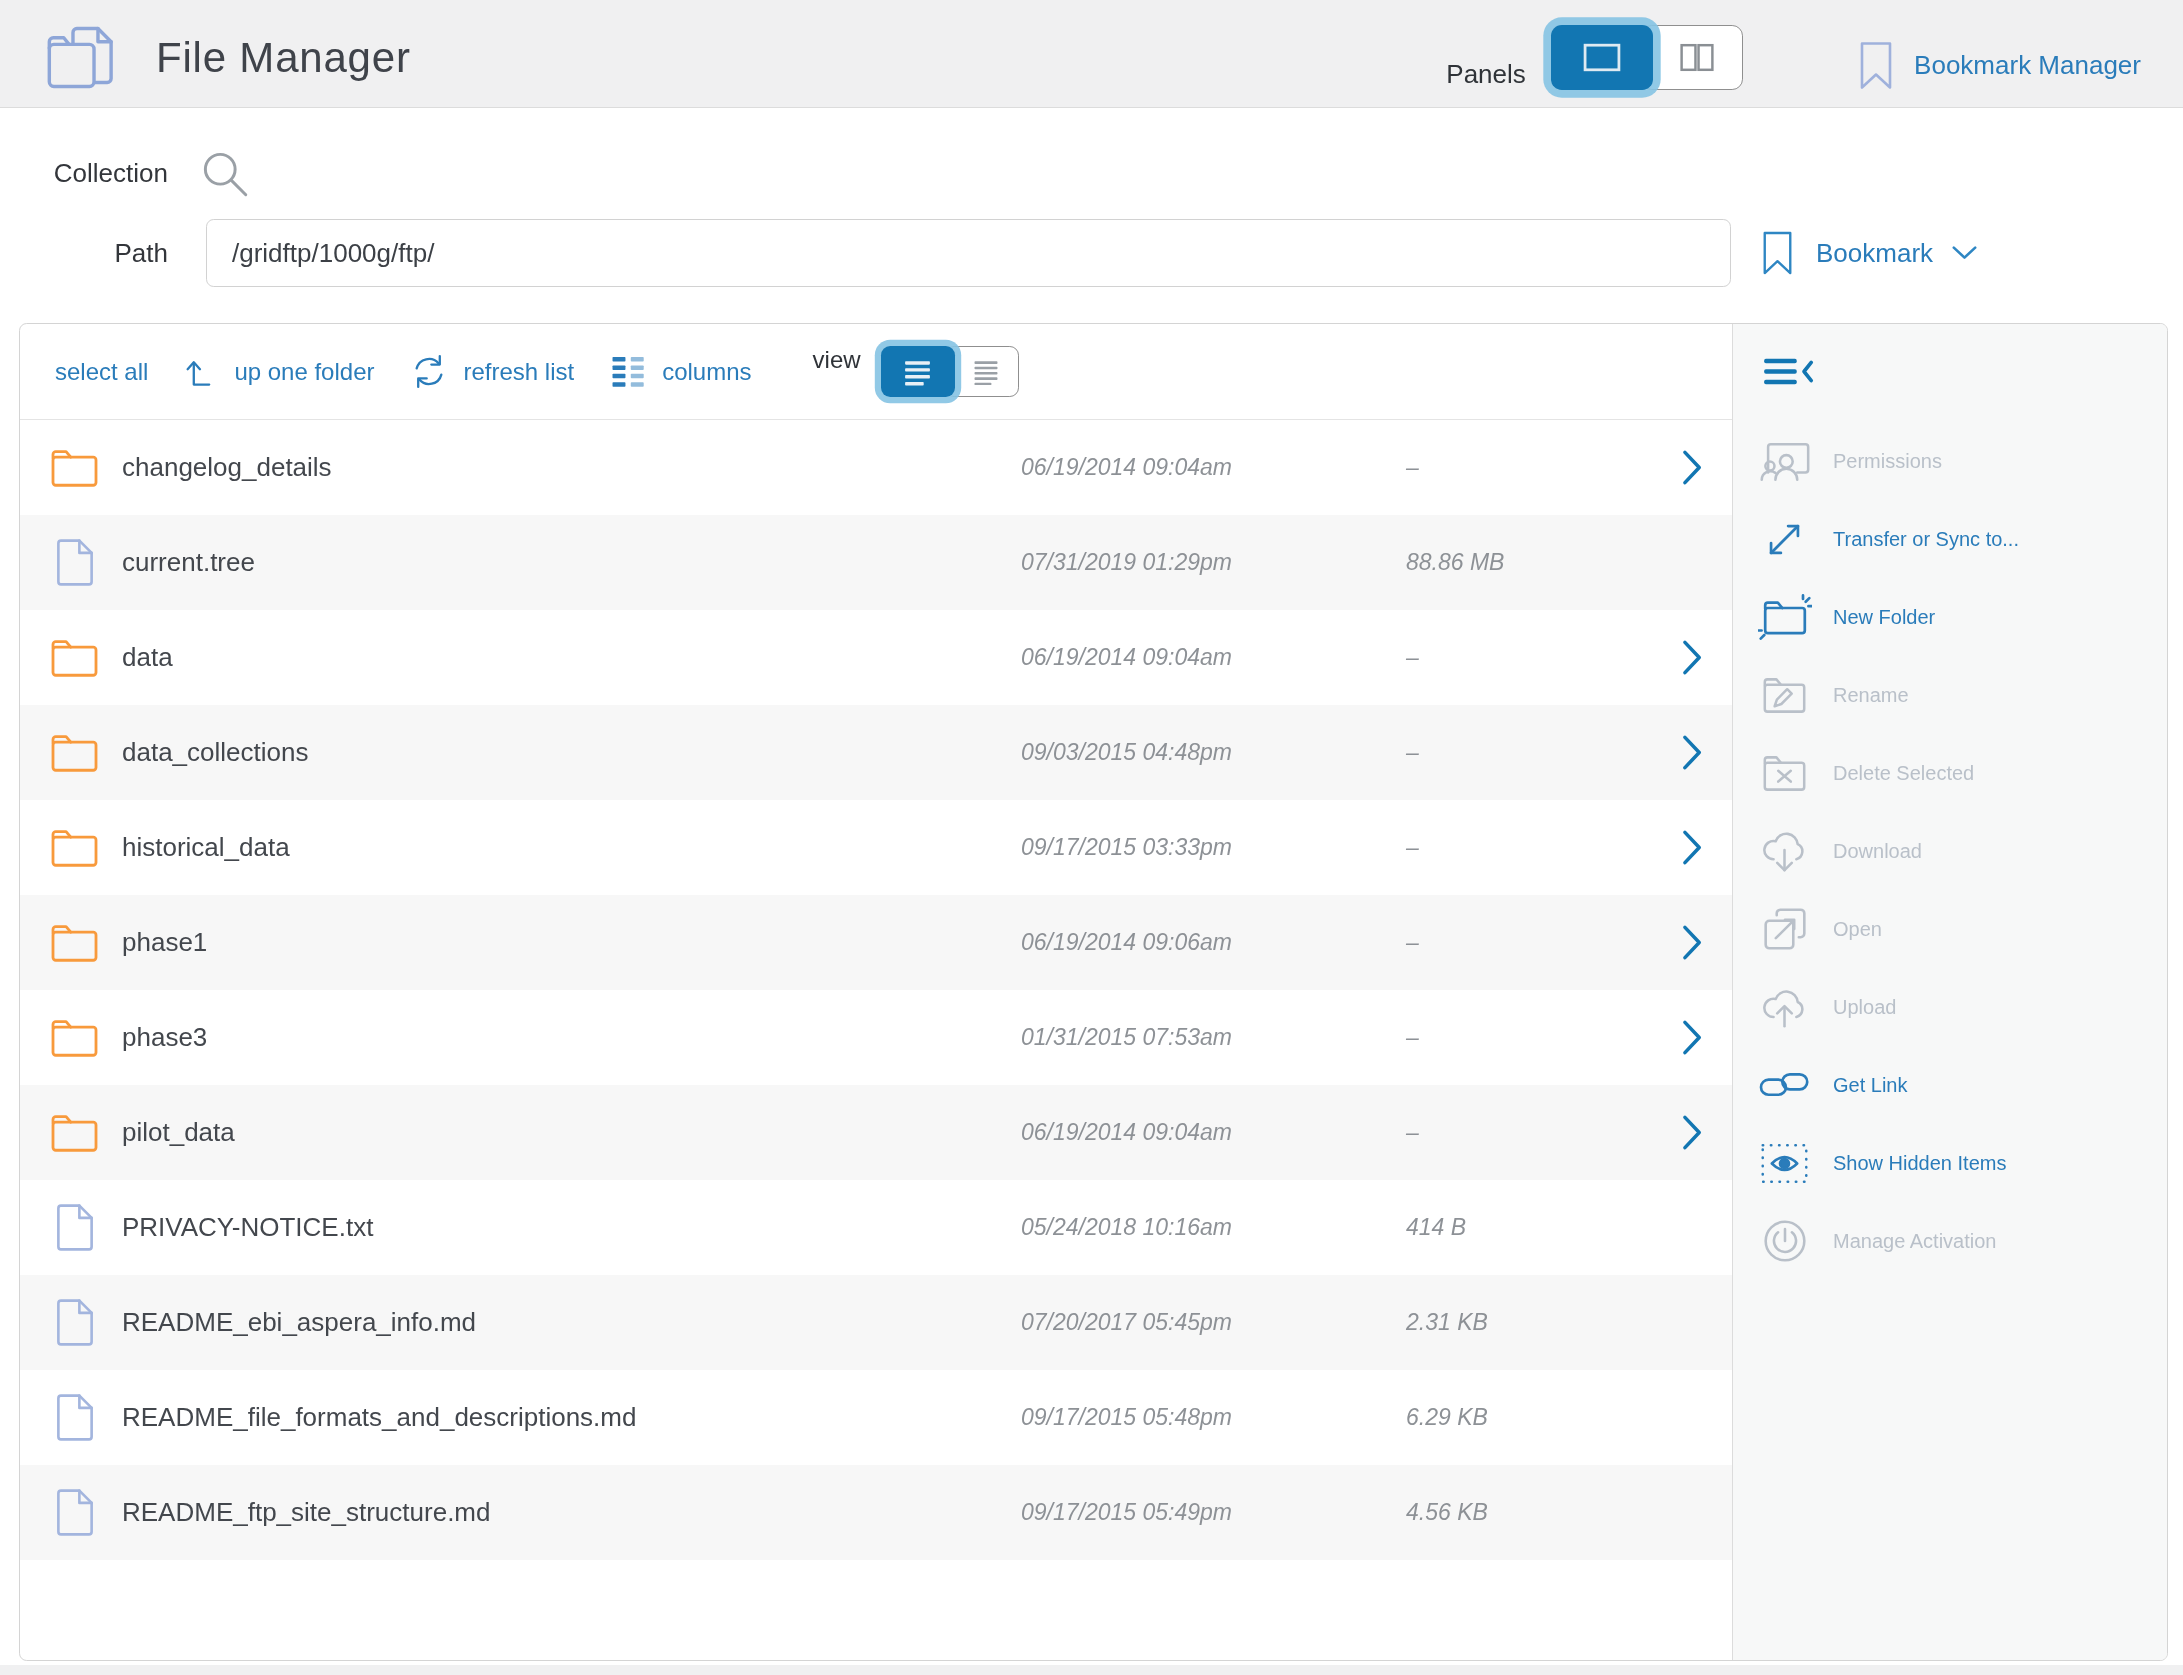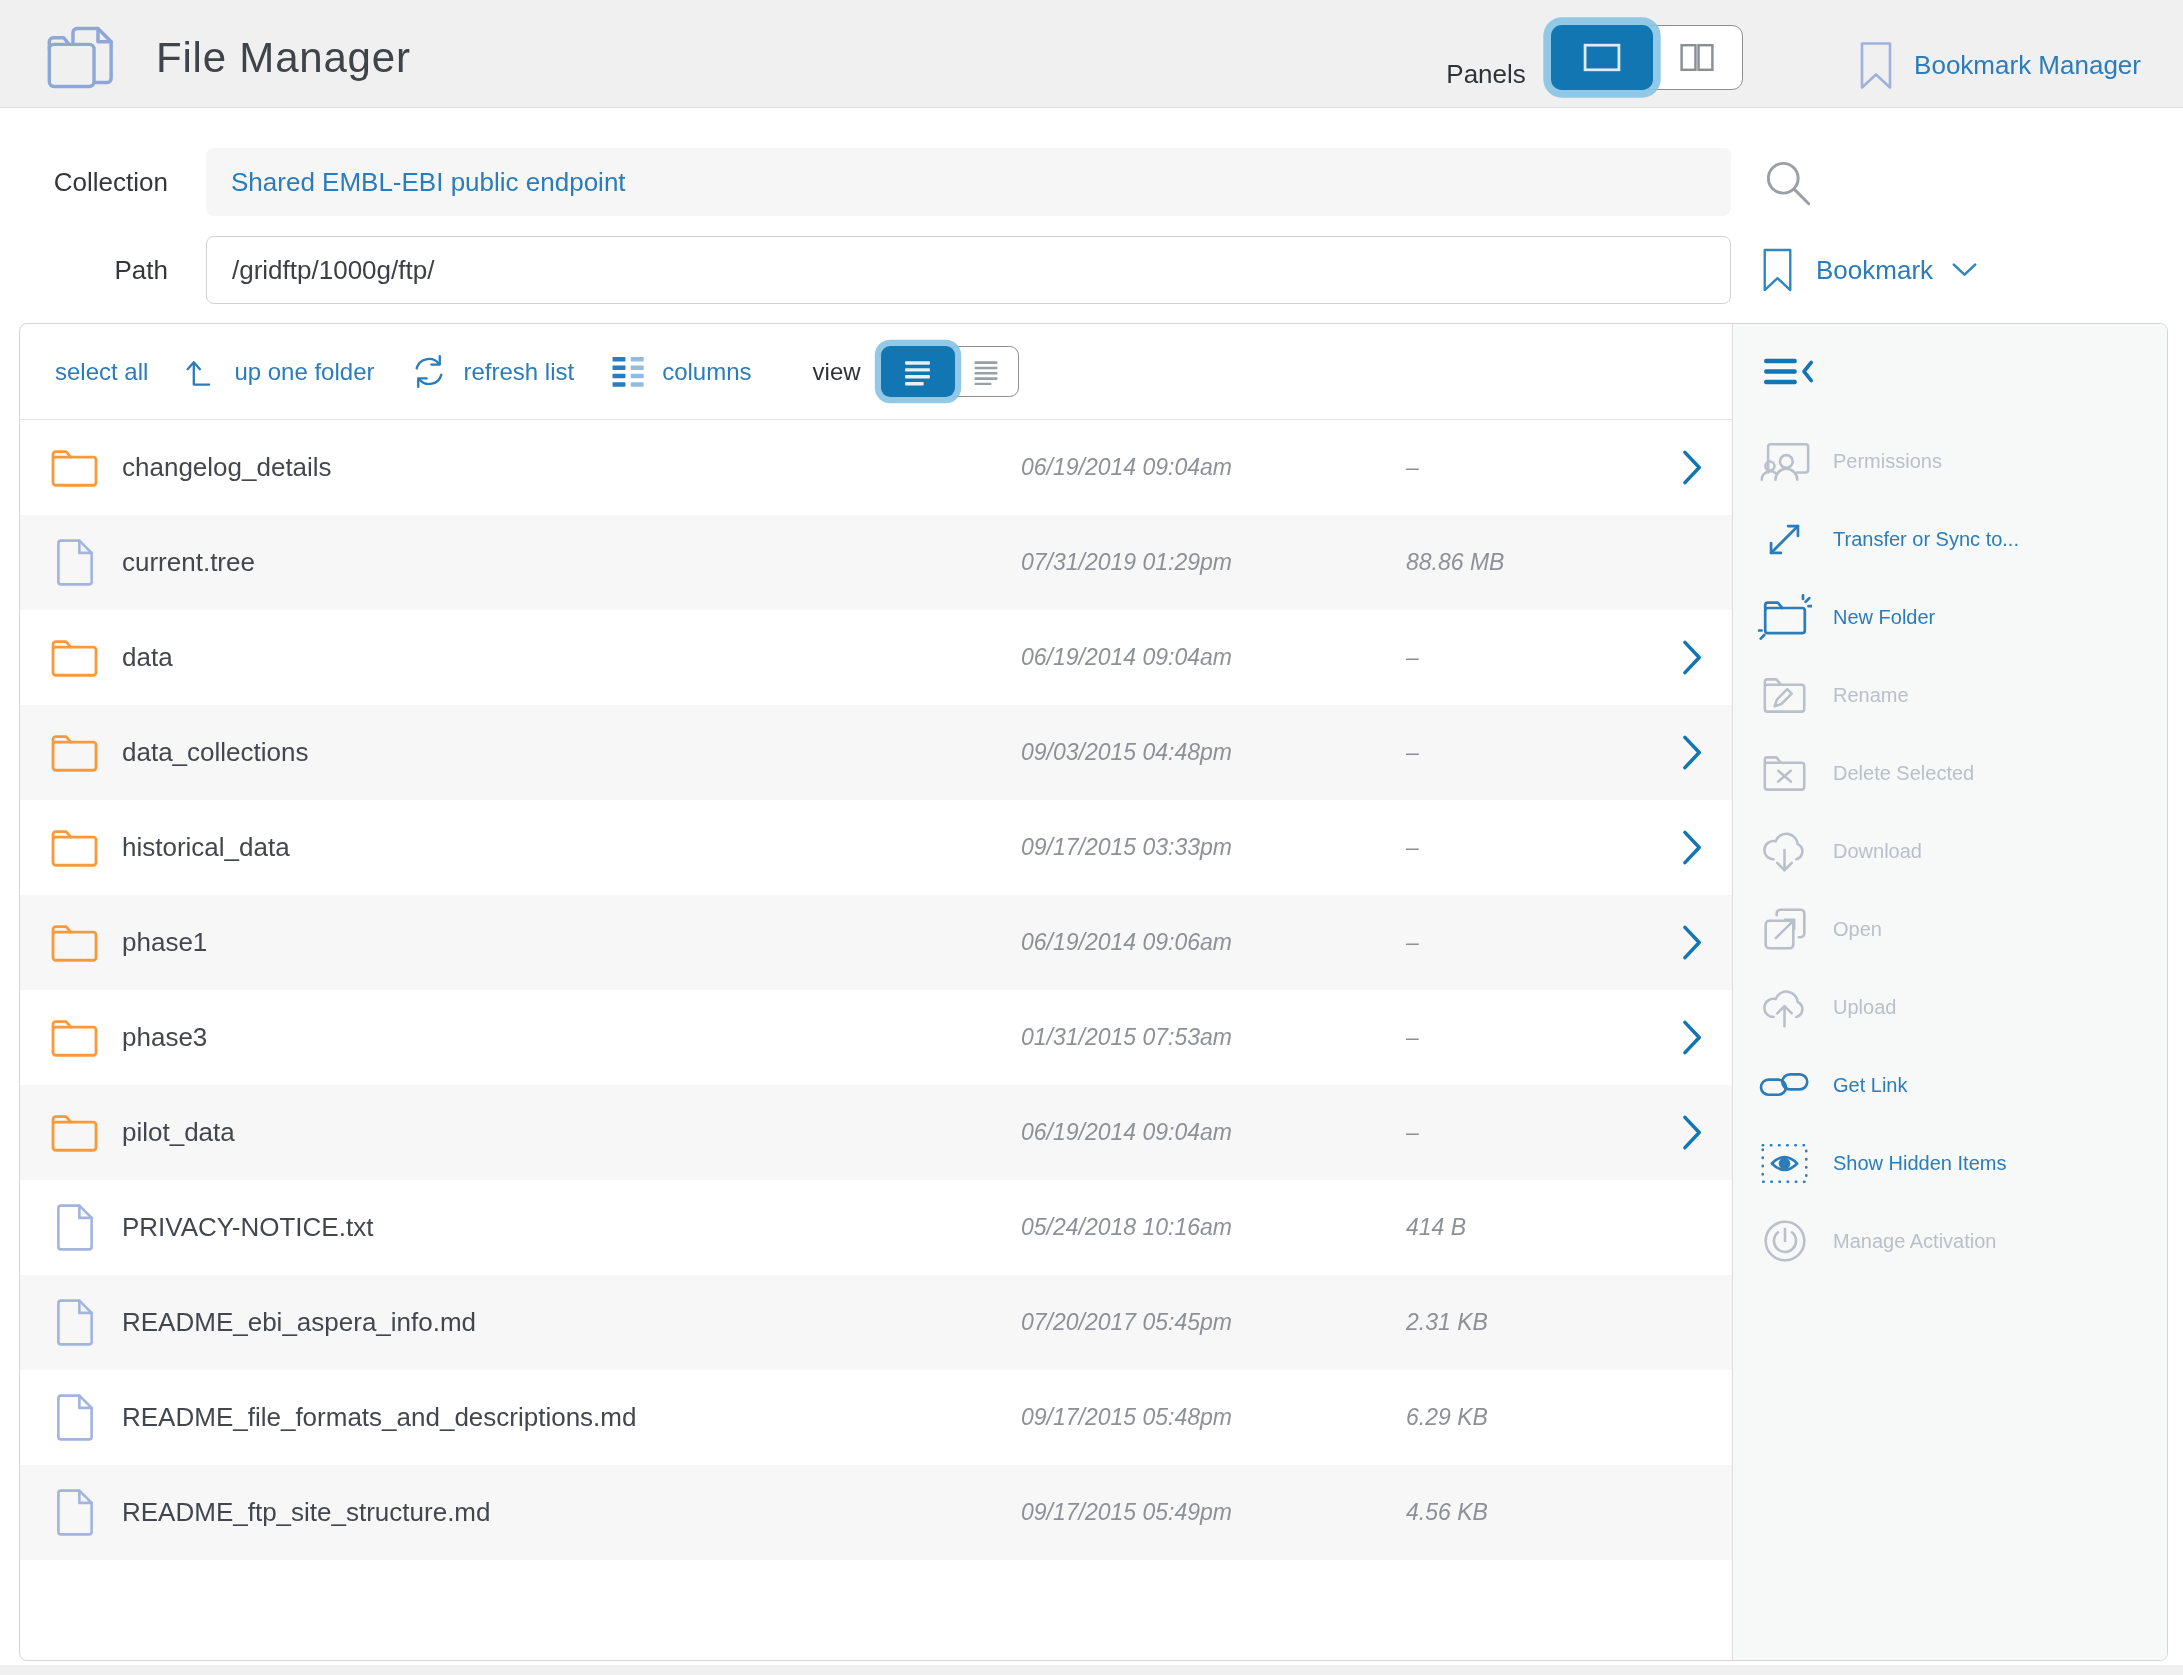--- a/index.html
+++ b/index.html
@@ -56,21 +56,21 @@
     border:1.5px solid #d4d4d4;border-radius:7.7px;background:#fff;
     display:flex;overflow:hidden;box-sizing:border-box;
   }
   .panel{flex:1;display:flex;flex-direction:column;min-width:0;}
 
   
   .toolbar{height:95px;flex:none;display:flex;align-items:center;
     padding-left:35px;gap:35px;border-bottom:1.5px solid #e4e4e4;}
   .tb-item{display:flex;align-items:center;gap:14px;color:var(--link,#2a7cba);
     font-size:24px;cursor:pointer;white-space:nowrap;}
-  .view-group{margin-left:26px;display:flex;align-items:center;}
+  .view-group{margin-left:26px;display:flex;}
   .view-label{font-size:24px;color:#2f3338;margin-right:20px;}
   .vg-btn{width:74px;height:51px;display:flex;align-items:center;justify-content:center;
     background:#fff;border:1.5px solid #8f8f8f;box-sizing:border-box;cursor:pointer;}
   .vg-btn.selected{background:var(--accent,#1276b2);border:none;border-radius:9.2px;
     box-shadow:0 0 0 6.2px rgba(133,195,227,.9);position:relative;z-index:2;}
   .vg-btn.unselected{border-radius:9.2px;margin-left:-9.2px;padding-left:7.7px;z-index:1;}
 
   
   .rows{flex:1;}
   .row{height:95px;display:flex;align-items:center;padding-left:27px;position:relative;cursor:pointer;}
@@ -135,21 +135,20 @@
         </svg>
       </span>
       <span class="bm-label">Bookmark Manager</span>
     </div>
   </div>
 </div>
 
 <div class="top-fields">
   <div class="field-row collection">
     <span class="field-label">Collection</span>
-    <input class="field-input collection-input" readonly="" value="Shared EMBL-EBI public endpoint" style="">
     <div class="row-right">
       <span class="search-btn">
         <svg width="51" height="51" viewBox="0 0 48 48" fill="none" stroke="currentColor" stroke-width="2.8" stroke-linecap="round">
           <circle cx="20" cy="20" r="14"></circle>
           <path d="M30.5 30.5 44 44"></path>
         </svg>
       </span>
     </div>
   </div>
   <div class="field-row path">

